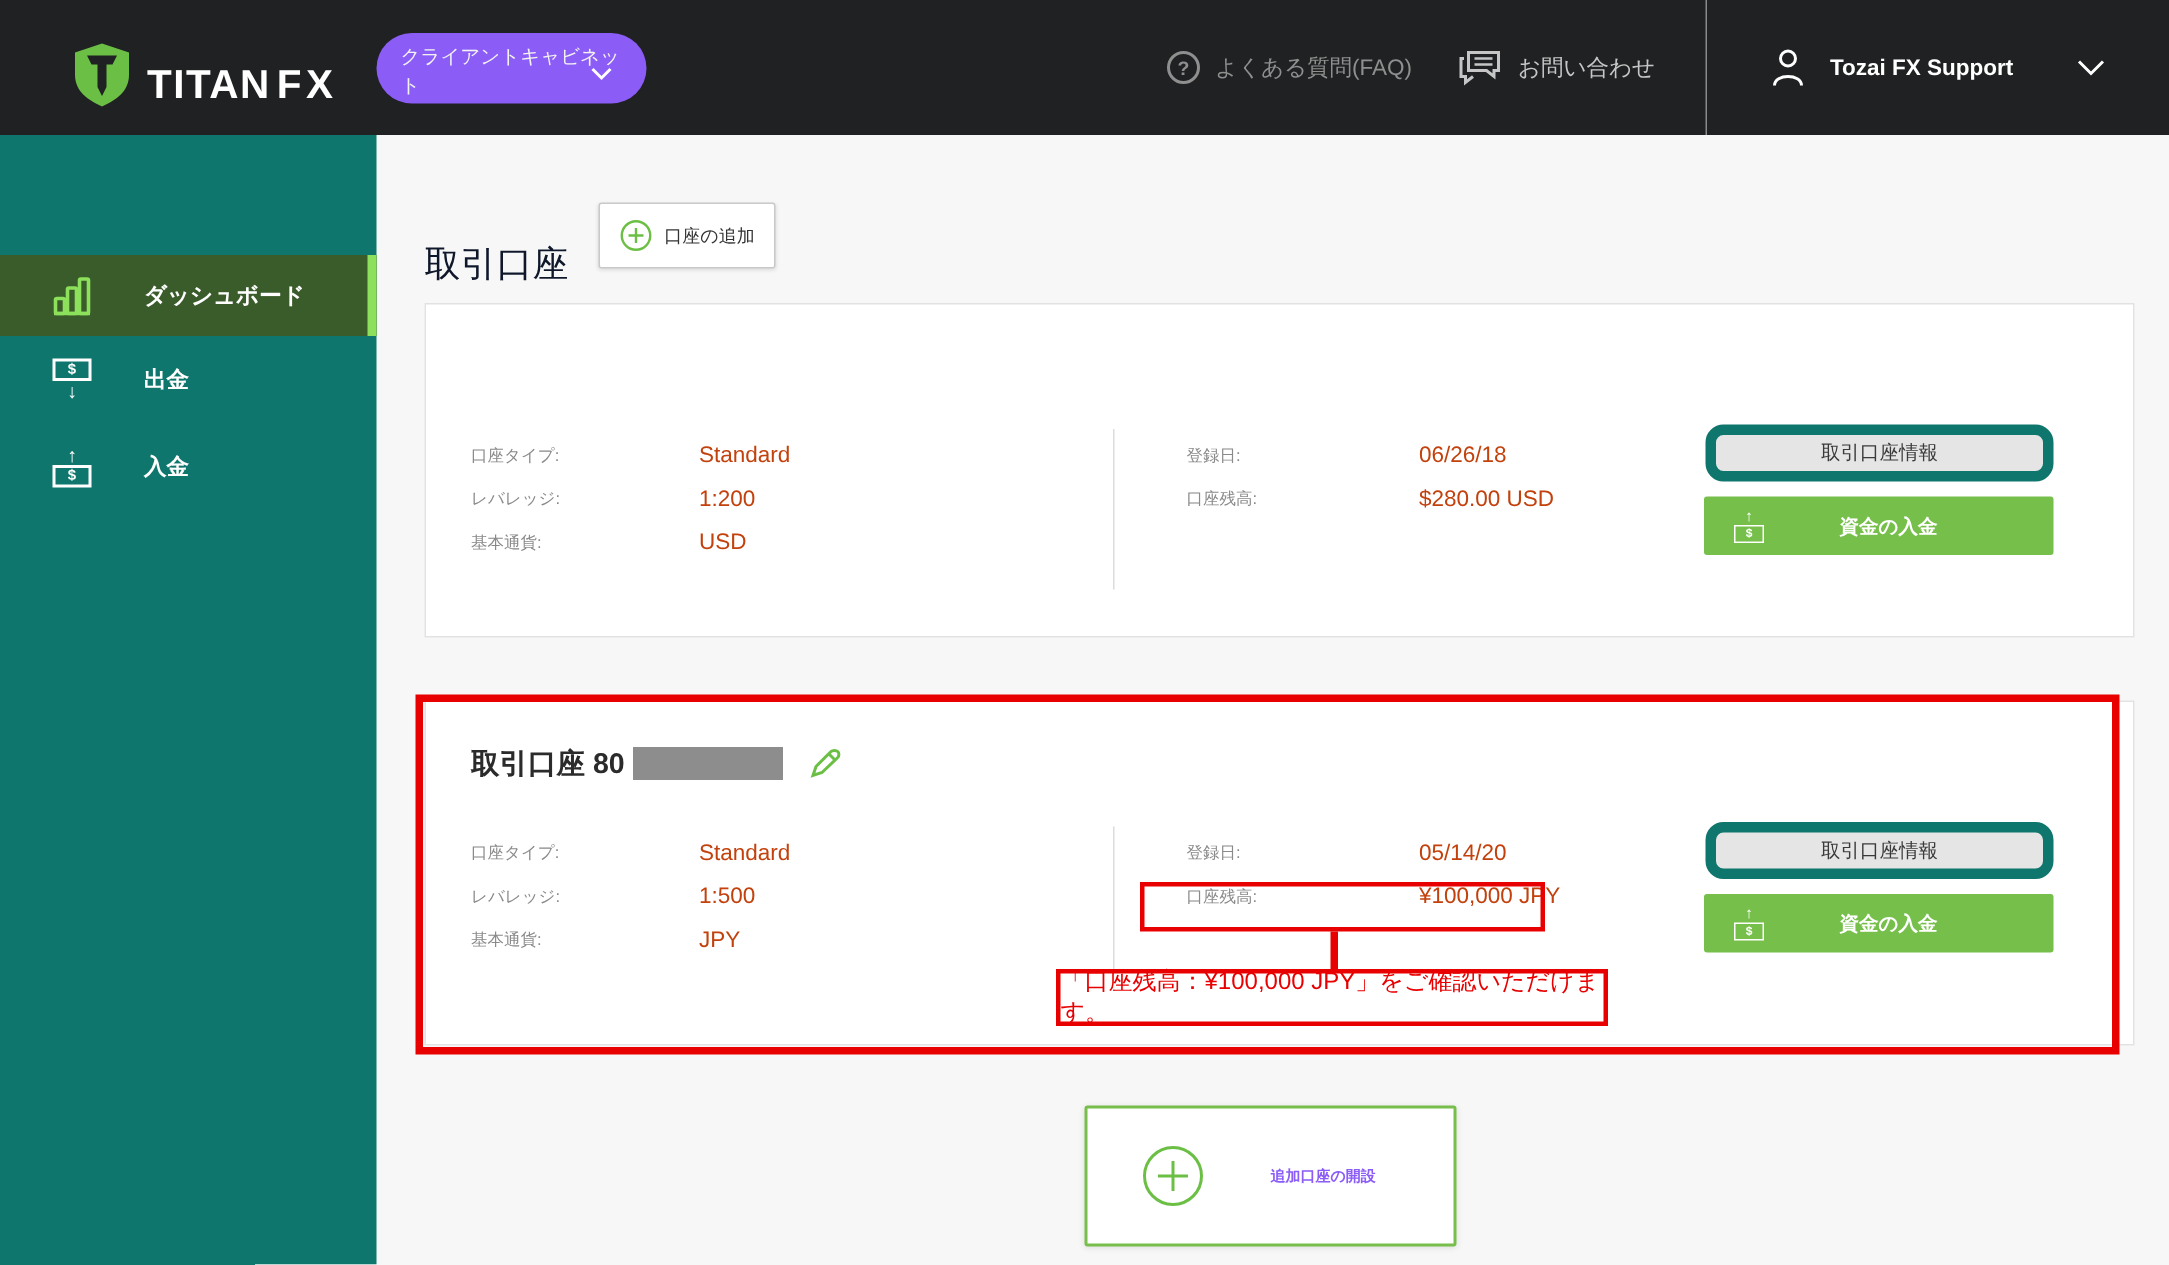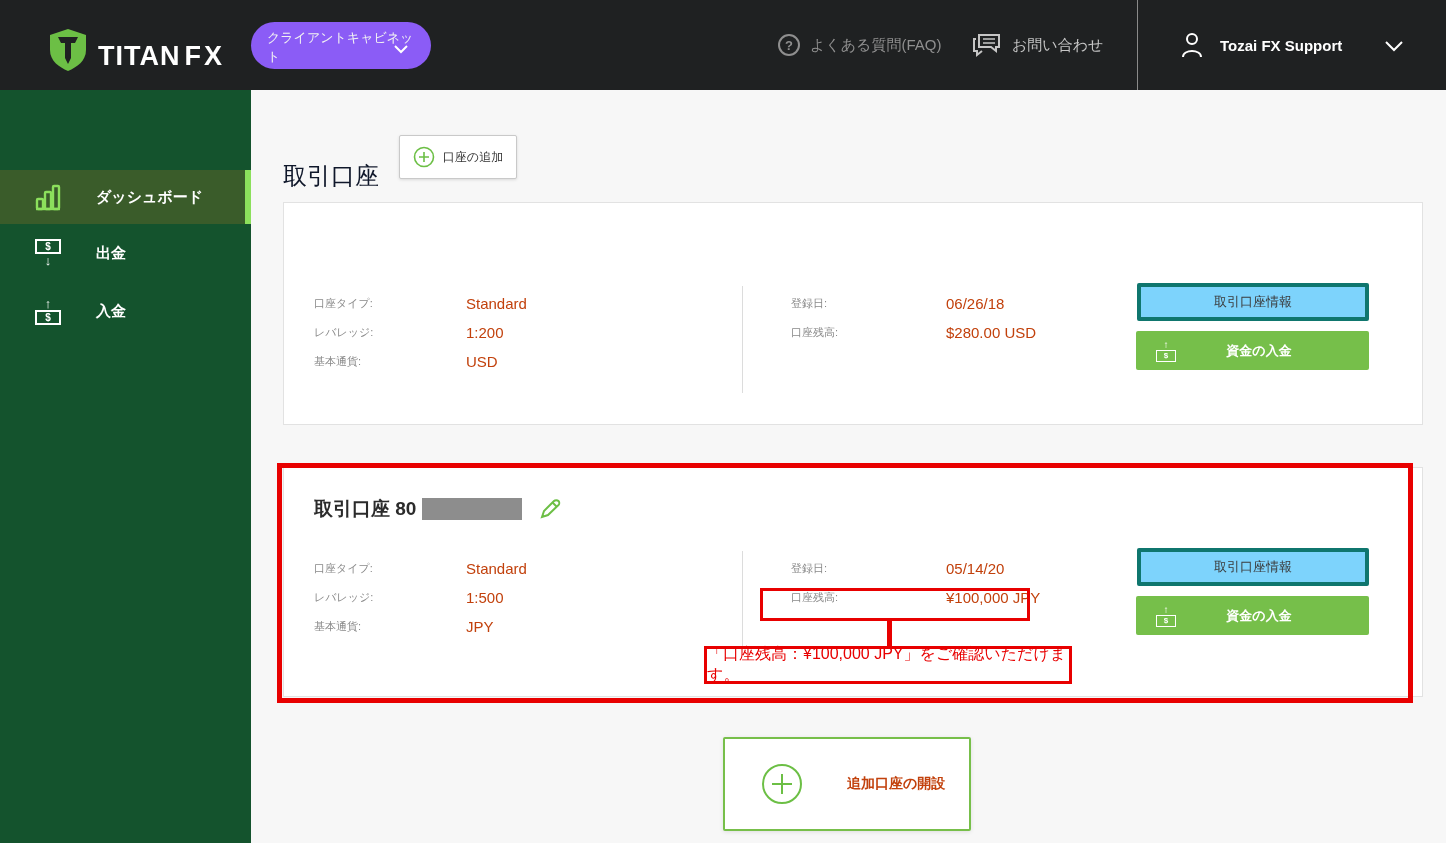--- a/index.html
+++ b/index.html
@@ -21,21 +21,21 @@
   .hdr-item { position:absolute; top:0; height:90px; display:flex; align-items:center; gap:10px; cursor:pointer; }
   .hdr-faq { left:778px; color:#8f8f8f; font-size:15px; }
   .hdr-contact { left:972px; color:#c6c6c6; font-size:15px; }
   .help-circle { width:22px; height:22px; border:2px solid #8f8f8f; border-radius:50%;
     display:flex; align-items:center; justify-content:center; font-size:13px; font-weight:bold; color:#8f8f8f; }
   .hdr-divider { position:absolute; left:1137px; top:0; width:1px; height:90px; background:#8a8a8a; }
   .hdr-user { left:1178px; color:#fff; font-size:15px; font-weight:bold; gap:14px; }
   .user-chevron { position:absolute; left:1384px; top:38px; cursor:pointer; }
 
   
-  .sidebar { position:absolute; left:0; top:90px; width:251px; height:753px; background:#14532d; z-index:10; }
+  .sidebar { position:absolute; left:0; top:90px; width:251px; height:753px; background:#0f766e; z-index:10; }
   .side-spacer { height:80px; }
   .side-item { position:relative; display:flex; align-items:center; height:58px; color:#fff;
     font-size:15px; font-weight:bold; cursor:pointer; }
   .side-item.active { height:54px; background:#3a5c2a; }
   .side-item.active .accent { position:absolute; right:0; top:0; width:6px; height:100%; background:#8ce05c; }
   .side-icon { width:96px; display:flex; justify-content:center; }
   
   .money-icon { display:flex; flex-direction:column; align-items:center; line-height:1; }
   .money-box { width:26px; height:15px; border:2px solid #fff; display:flex; align-items:center;
     justify-content:center; font-size:10px; font-weight:bold; color:#fff; }
@@ -59,21 +59,21 @@
   .col { position:absolute; top:90px; }
   .col-left { left:30px; }
   .col-mid { left:507px; }
   .info-row { display:flex; margin-bottom:9px; height:20px; align-items:center; }
   .info-label { width:152px; color:#8a8a8a; font-size:11px; }
   .col-mid .info-label { width:155px; }
   .info-value { color:#c2410c; font-size:15px; }
   .v-divider { position:absolute; left:458px; top:83px; width:1px; height:107px; background:#dcdcdc; }
 
   .btn-stack { position:absolute; right:53px; top:80px; width:233px; }
-  .info-btn { width:232px; height:38px; background:#7dd3fc; border:4px solid #0f766e; border-radius:2px;
+  .info-btn { width:232px; height:38px; background:#e5e5e5; border:7px solid #0f766e; border-radius:12px;
     font-size:13px; color:#3a3a3a; cursor:pointer; font-family:inherit; display:block; margin-left:1px; }
   .deposit-btn { width:233px; height:39px; background:#76bf4a; border:none; border-radius:2px;
     margin-top:10px; color:#fff; font-size:13px; font-weight:bold; cursor:pointer; font-family:inherit;
     display:flex; align-items:center; }
   .deposit-btn .money-icon { margin-left:20px; }
   .deposit-btn .d-label { flex:1; text-align:center; padding-right:27px; }
   .deposit-btn .money-box { width:20px; height:12px; border-width:1.5px; font-size:8px; }
   .deposit-btn .money-arrow { font-size:10px; height:10px; }
 
   
@@ -85,21 +85,21 @@
     background:#e80000; z-index:16; pointer-events:none; }
   .hl-note { position:absolute; left:704px; top:646px; width:368px; height:38px; background:#fff;
     border:3px solid #e80000; z-index:16; display:flex; align-items:center; justify-content:center;
     color:#e80000; font-size:16px; }
 
   
   .open-account-btn { position:absolute; left:723px; top:737px; width:248px; height:94px; background:#fff;
     border:2px solid #77bf4a; border-radius:2px; box-shadow:0 1px 4px rgba(0,0,0,.10);
     display:flex; align-items:center; cursor:pointer; font-family:inherit; }
   .open-account-btn .plus-big { margin-left:36px; display:flex; }
-  .open-account-btn .oa-label { font-size:14px; font-weight:bold; color:#c2410c; margin-left:44px; }
+  .open-account-btn .oa-label { font-size:10px; font-weight:bold; color:#8b5cf6; margin-left:44px; }
 </style>
 </head>
 <body>
 
 <div class="header">
   <div class="logo">
     <span style="display:flex;">
       <svg width="40" height="44" viewBox="0 0 40 44">
         <path d="M20 1 L38 7 V22 C38 33 29 39 20 43 C11 39 2 33 2 22 V7 Z" fill="#6cbf45"></path>
         <path d="M10 9 L30 9 L27 15 L23 15 L23 30 L20 36 L17 30 L17 15 L13 15 Z" fill="#1f2122"></path>

